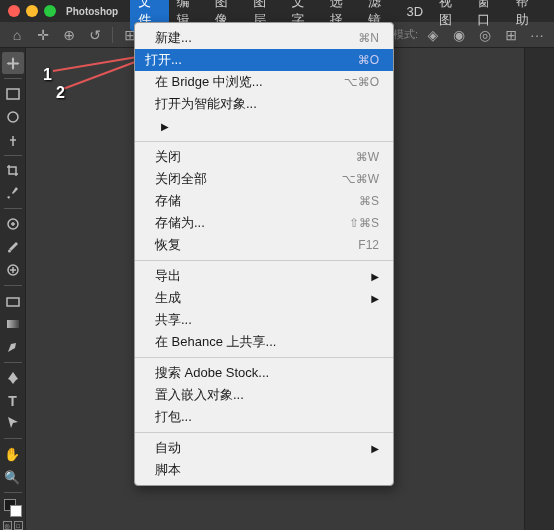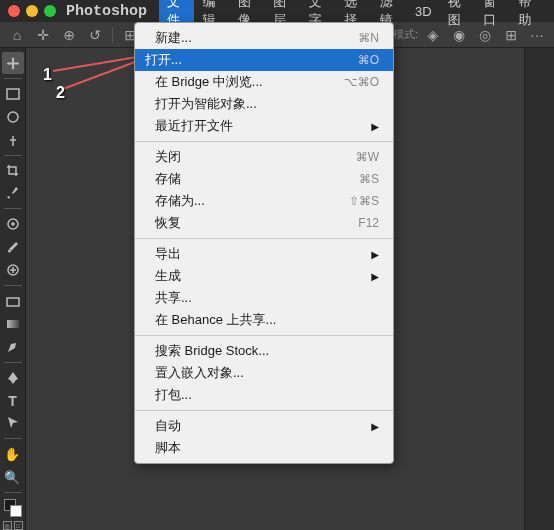--- a/index.html
+++ b/index.html
@@ -38,24 +38,23 @@
     .tl-min { background: #febc2e; }
     .tl-max { background: #28c840; }
 
     .menu-bar {
       display: flex;
       align-items: center;
       flex: 1;
     }
     .app-name {
       color: #ccc;
-      font-size: 15px;
+      font-size: 10px;
       font-weight: bold;
       margin-right: 12px;
-      font-family: Liberation Mono, monospace;
     }
     .menu-item {
       color: #ccc;
       font-size: 13px;
       padding: 2px 8px;
       cursor: pointer;
       border-radius: 3px;
       position: relative;
     }
     .menu-item.active {
@@ -378,29 +377,32 @@
   </div>
   <div class="menu-row">
     <span>在 Bridge 中浏览...</span>
     <span class="menu-shortcut">⌥⌘O</span>
   </div>
   <div class="menu-row">
     <span>打开为智能对象...</span>
     <span class="menu-shortcut"></span>
   </div>
   <div class="menu-row">
-    <span>最近打开文件</span>
     <span class="menu-arrow">▶</span>
   </div>
   <div class="menu-divider"></div>
   <div class="menu-row">
     <span>关闭</span>
     <span class="menu-shortcut">⌘W</span>
   </div>
   <div class="menu-row">
+    <span>关闭全部</span>
+    <span class="menu-shortcut">⌥⌘W</span>
+  </div>
+  <div class="menu-row">
     <span>存储</span>
     <span class="menu-shortcut">⌘S</span>
   </div>
   <div class="menu-row">
     <span>存储为...</span>
     <span class="menu-shortcut">⇧⌘S</span>
   </div>
   <div class="menu-row">
     <span>恢复</span>
     <span class="menu-shortcut">F12</span>
@@ -415,21 +417,21 @@
     <span class="menu-arrow">▶</span>
   </div>
   <div class="menu-row">
     <span>共享...</span>
   </div>
   <div class="menu-row">
     <span>在 Behance 上共享...</span>
   </div>
   <div class="menu-divider"></div>
   <div class="menu-row">
-    <span>搜索 Bridge Stock...</span>
+    <span>搜索 Adobe Stock...</span>
   </div>
   <div class="menu-row">
     <span>置入嵌入对象...</span>
   </div>
   <div class="menu-row">
     <span>打包...</span>
   </div>
   <div class="menu-divider"></div>
   <div class="menu-row">
     <span>自动</span>

